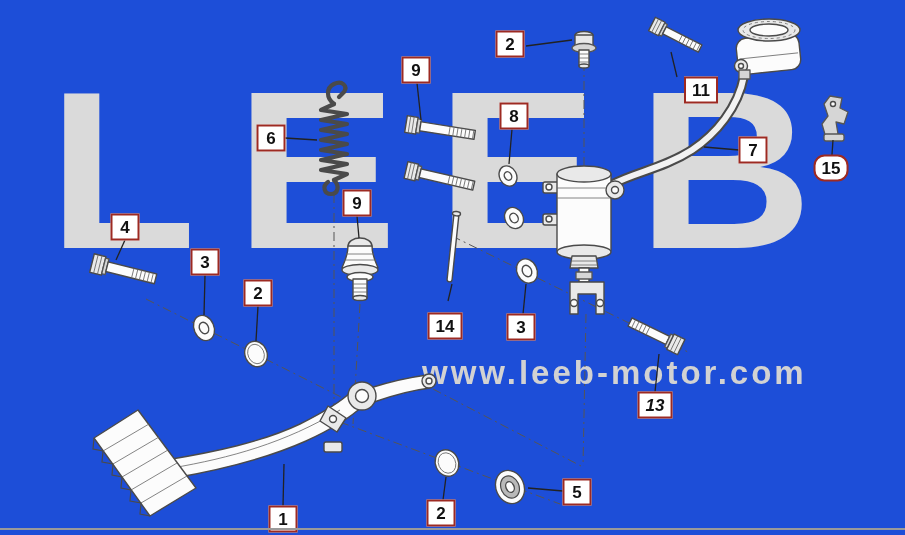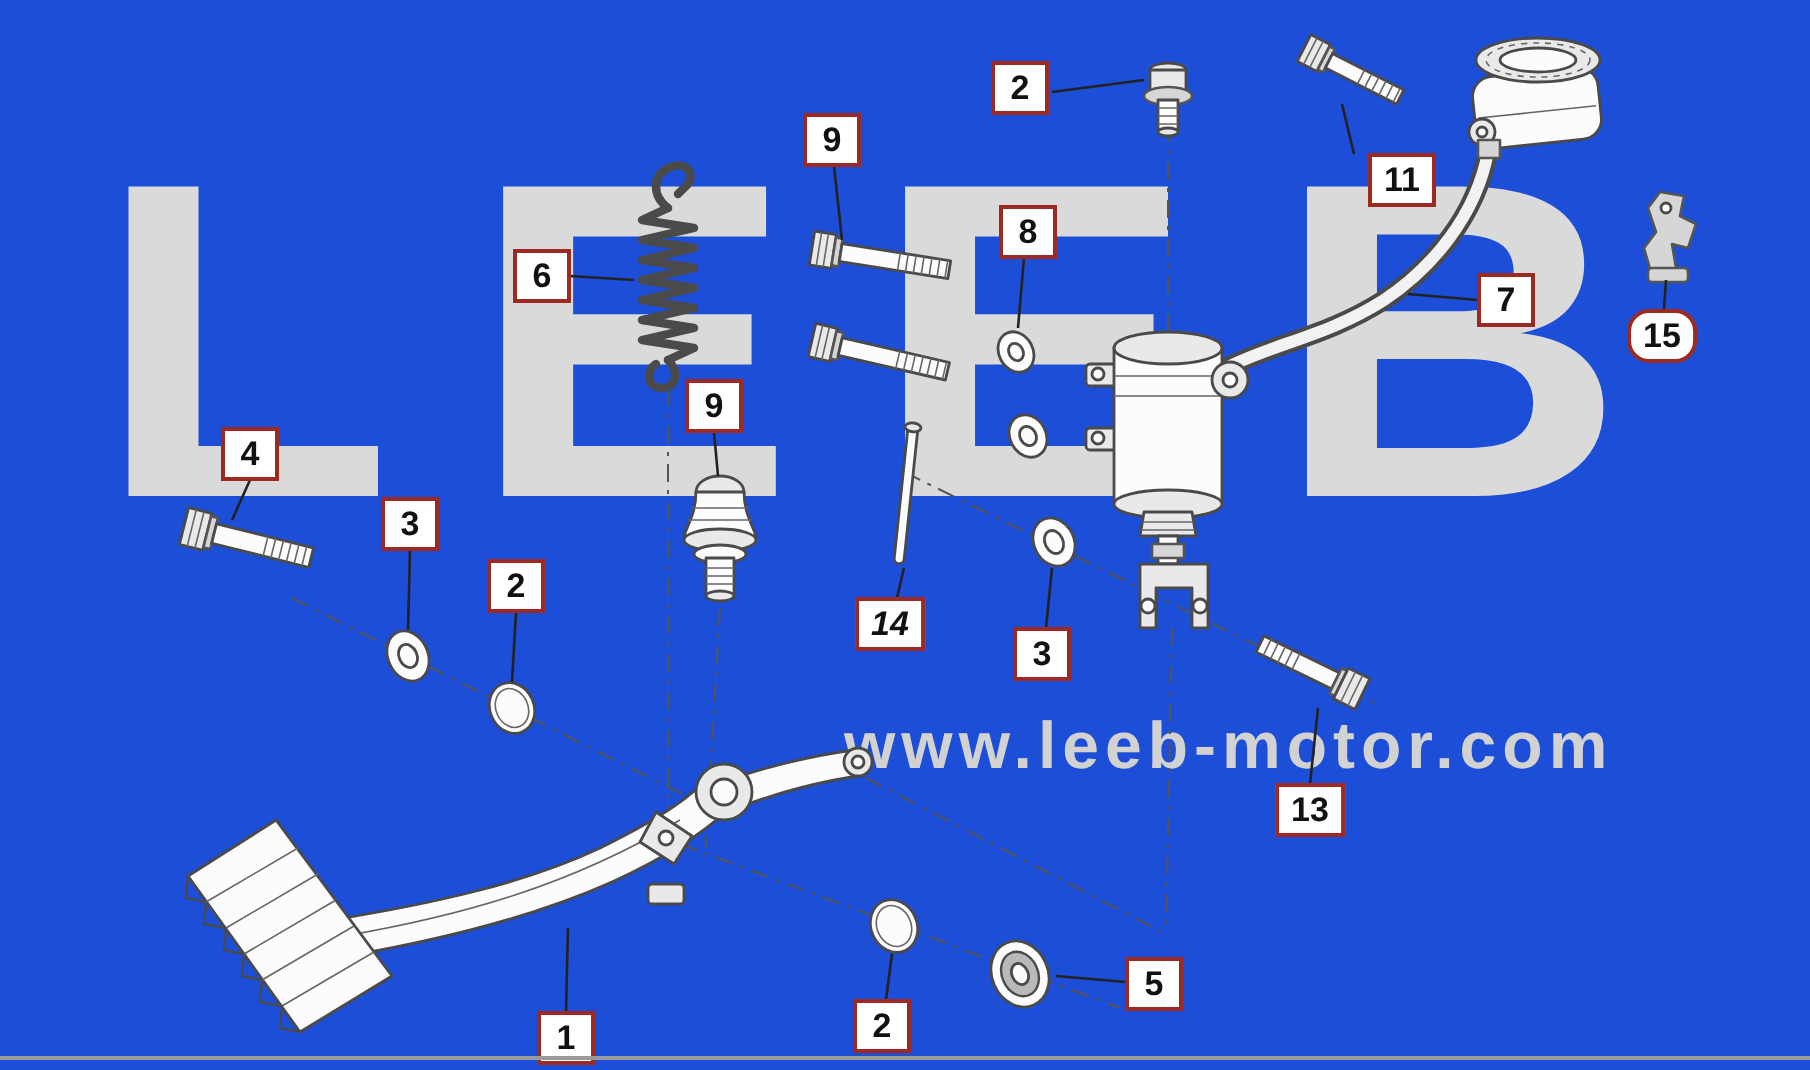--- a/index.html
+++ b/index.html
@@ -249,22 +249,22 @@
       <div class="part-label" style="left: 677px; top: 90px; margin-left: 24px;">11</div>
       <div class="part-label" style="left: 416px; top: 70px;">9</div>
       <div class="part-label" style="left: 271px; top: 138px;">6</div>
       <div class="part-label" style="left: 514px; top: 116px;">8</div>
       <div class="part-label" style="left: 753px; top: 150px;">7</div>
       <div class="part-label" style="left: 831px; top: 168px; border-radius: 11px;">15</div>
       <div class="part-label" style="left: 357px; top: 203px;">9</div>
       <div class="part-label" style="left: 125px; top: 227px;">4</div>
       <div class="part-label" style="left: 205px; top: 262px;">3</div>
       <div class="part-label" style="left: 258px; top: 293px;">2</div>
-      <div class="part-label" style="left: 445px; top: 312px; font-style: italic;">14</div>
+      <div class="part-label" style="left: 445px; top: 326px;">14</div>
       <div class="part-label" style="left: 521px; top: 327px;">3</div>
-      <div class="part-label" style="left: 655px; top: 405px;">13</div>
+      <div class="part-label" style="left: 655px; top: 405px; font-style: italic;">13</div>
       <div class="part-label" style="left: 577px; top: 492px;">5</div>
       <div class="part-label" style="left: 441px; top: 513px;">2</div>
       <div class="part-label" style="left: 283px; top: 519px;">1</div>
     </div>
 
   <div class="bottom-rule"></div>
 </div>
 
 </body></html>

